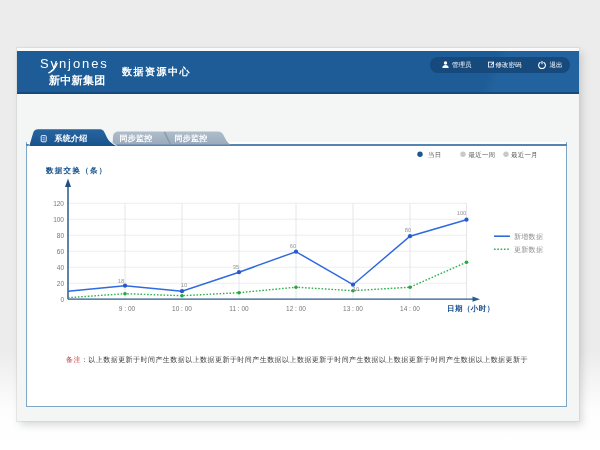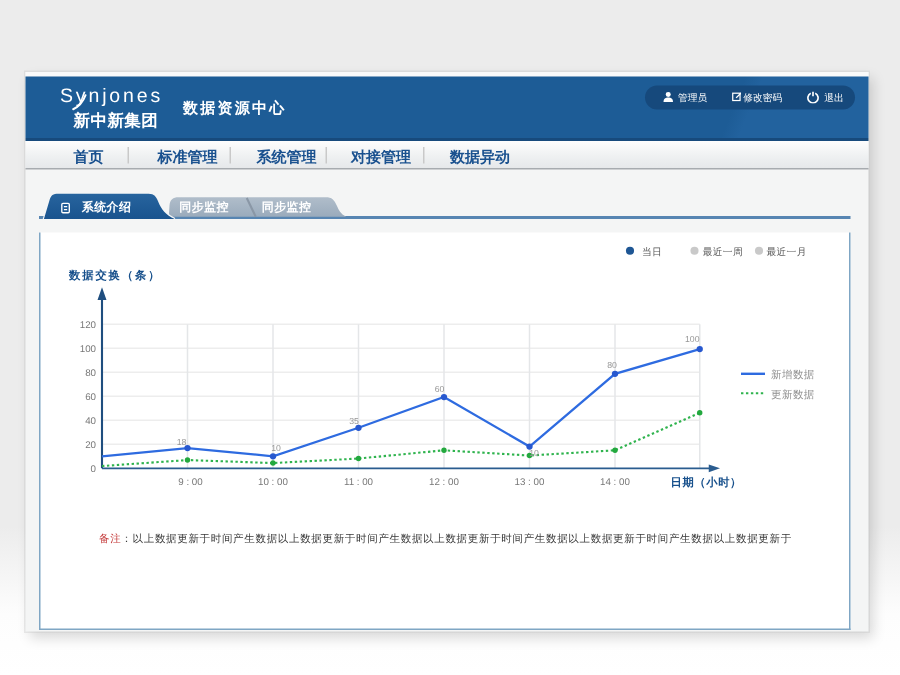--- a/index.html
+++ b/index.html
@@ -18,21 +18,21 @@
 .pill{position:absolute;left:413px;top:9px;width:140px;height:15.5px;border-radius:8px;background:#16497c;}
 .pill span{position:absolute;top:3.7px;color:#fff;font-size:6.5px;white-space:nowrap;}
 .pill svg{position:absolute;top:4px;}
 .nav{position:absolute;left:0;top:46px;width:562px;height:17.5px;
   background:linear-gradient(180deg,#fdfdfd 0%,#eef0f1 60%,#e6e8ea 100%);
   border-bottom:1px solid #a7abaf;}
 .nav b{position:absolute;top:3.5px;font-size:10px;color:#1a518f;white-space:nowrap;}
 .nav i{position:absolute;top:3.5px;width:1px;height:11px;background:#c9c9c9;}
 .tabsvg{position:absolute;left:0;top:77px;z-index:3;}
 .ptop{position:absolute;z-index:1;left:9px;top:96.4px;width:541px;height:1.4px;background:#5785b2;}
-.panel{position:absolute;left:9px;top:107px;width:539px;height:264.2px;background:#fff;
+.panel{position:absolute;left:9px;top:94px;width:539px;height:264.2px;background:#fff;
   border:1px solid #7fa6c4;border-top:none;}
 .note{position:absolute;left:49px;top:307px;font-size:7px;line-height:9px;color:#3a3a3a;letter-spacing:0.45px;white-space:nowrap;}
 .note em{color:#c43a3a;font-style:normal;}
 </style>
 </head>
 <body>
 <div class="page">
   <div class="strip"></div>
   <div class="hdr">
     <div class="logo1">Synjones</div>
@@ -51,31 +51,20 @@
     <svg style="left:57.5px" width="6.5" height="6.5" viewBox="0 0 8 8">
         <rect x="0.6" y="1.4" width="6" height="6" fill="none" stroke="#fff" stroke-width="1"></rect>
         <path d="M3 5 L7.2 0.6 L8 1.4 L3.8 5.6 Z" fill="#fff"></path>
       </svg>
     <span style="left:65.5px">修改密码</span>
     <svg style="left:108px" width="8" height="8" viewBox="0 0 8 8">
         <path d="M2.5 1.2 A3.4 3.4 0 1 0 5.5 1.2" fill="none" stroke="#fff" stroke-width="1.1"></path>
         <line x1="4" y1="0" x2="4" y2="3.2" stroke="#fff" stroke-width="1.1"></line>
       </svg>
     <span style="left:119.5px">退出</span>
-  </div>
-  <div class="nav">
-    <b style="left:32px">首页</b>
-    <i style="left:68px"></i>
-    <b style="left:88px">标准管理</b>
-    <i style="left:136px"></i>
-    <b style="left:154px">系统管理</b>
-    <i style="left:199.5px"></i>
-    <b style="left:217px">对接管理</b>
-    <i style="left:265px"></i>
-    <b style="left:283px">数据异动</b>
   </div>
   <svg class="tabsvg" width="562" height="21" viewBox="0 0 562 21">
     <defs>
       <linearGradient id="tg" x1="0" y1="0" x2="0" y2="1">
         <stop offset="0" stop-color="#27649e"></stop>
           <stop offset="1" stop-color="#19538e"></stop>
       </linearGradient>
       <linearGradient id="gg" x1="0" y1="0" x2="0" y2="1">
         <stop offset="0" stop-color="#b0bdca"></stop>
           <stop offset="1" stop-color="#9aabbc"></stop>

